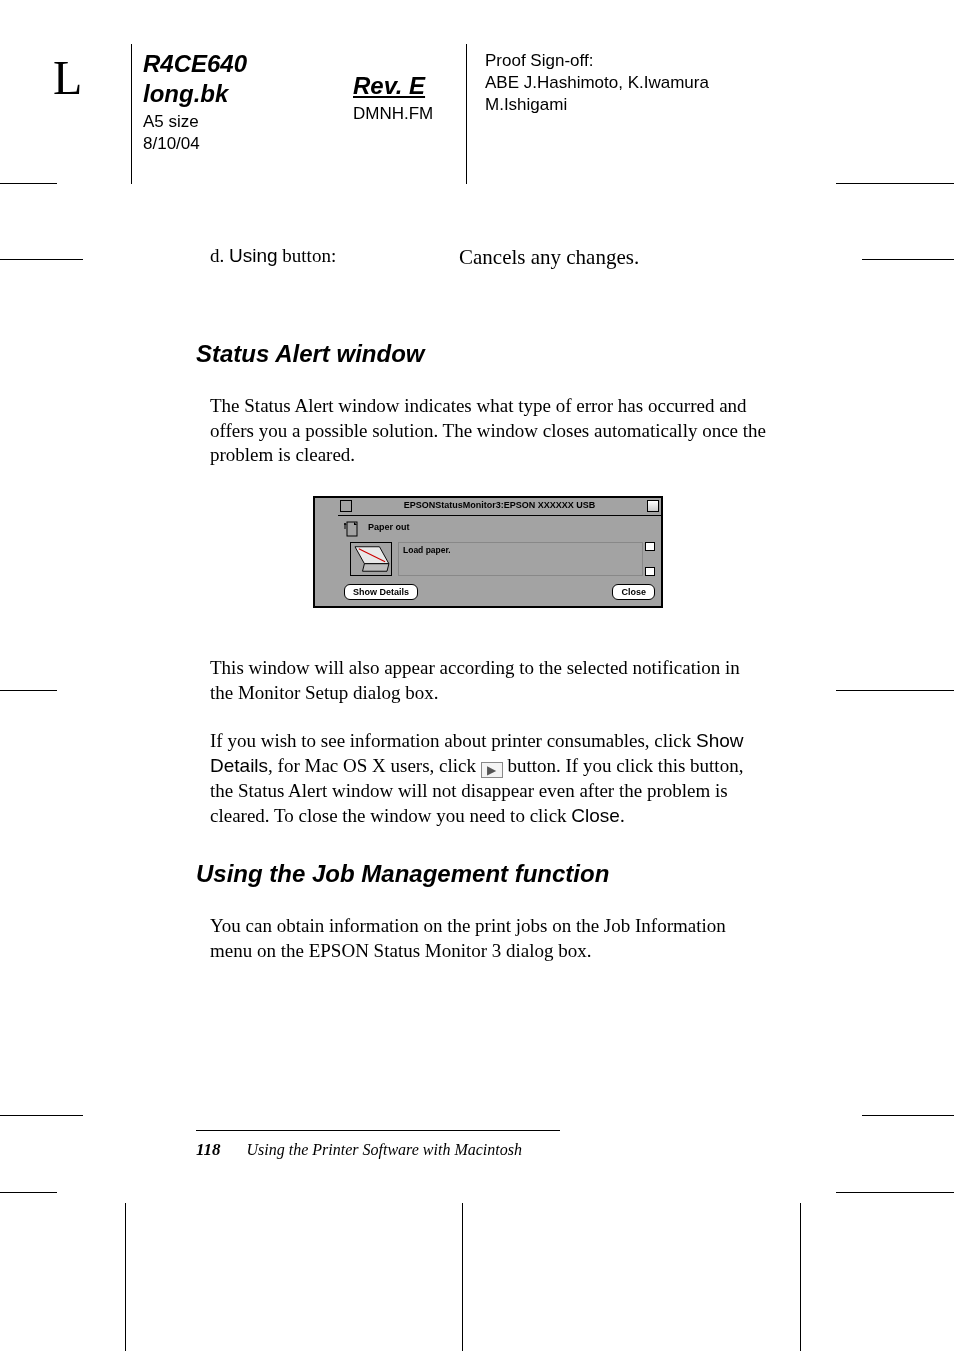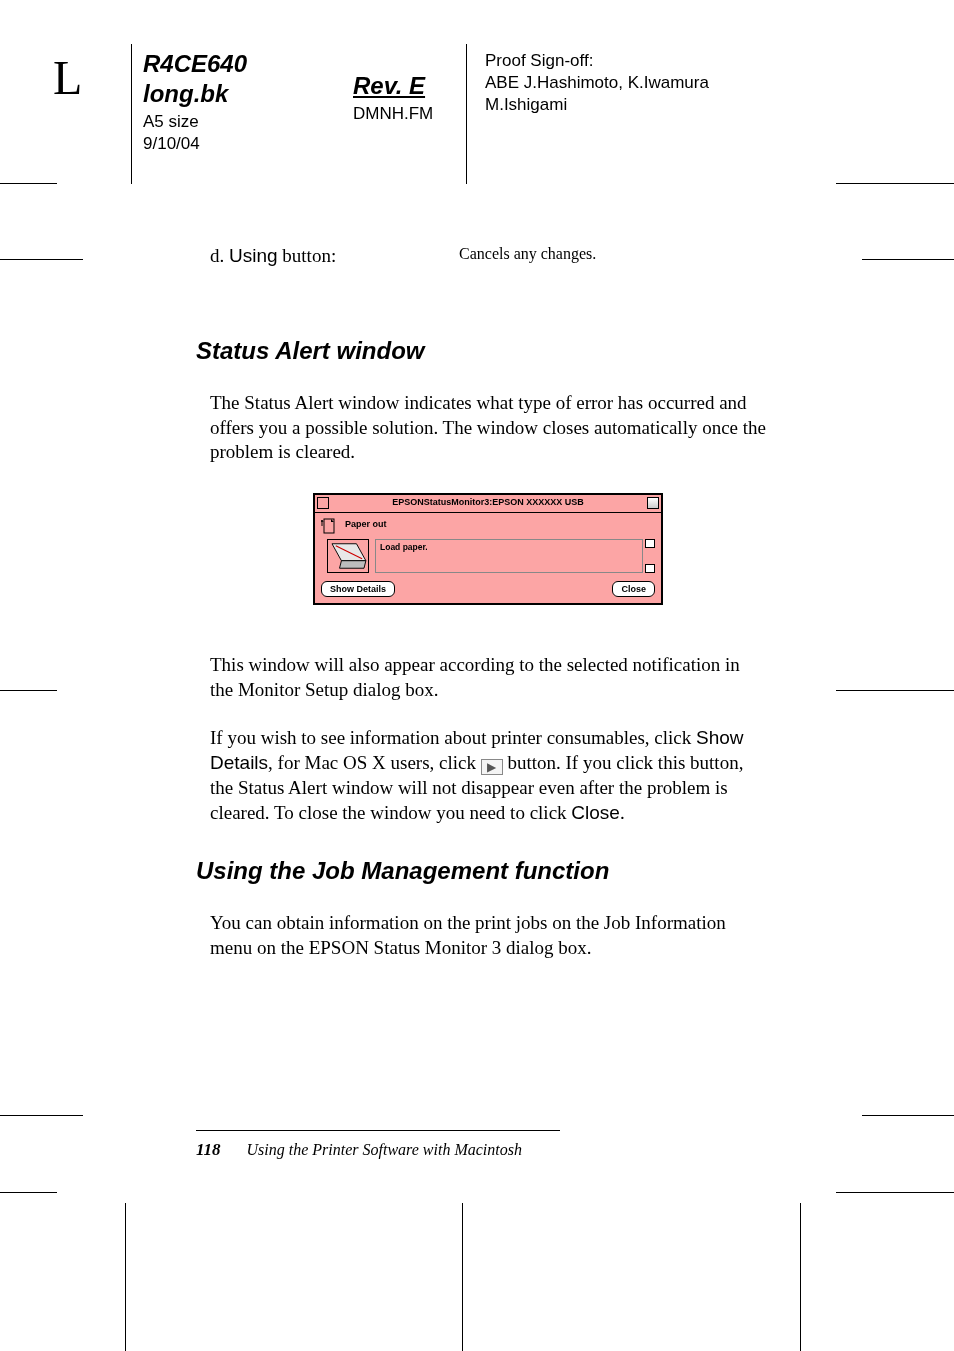--- a/index.html
+++ b/index.html
@@ -22,30 +22,30 @@
   .hdr-col2 .l2 { font: 17px Arial, Helvetica, sans-serif; margin-top: 4px; }
   .hdr-sep2 { position: absolute; left: 413px; top: 0; width: 1px; height: 140px; background: #000; }
   .hdr-col3 { position: absolute; left: 432px; top: 6px; width: 360px; font: 17px Arial, Helvetica, sans-serif; line-height: 1.28; }
 
   
   .page { position: absolute; left: 210px; top: 245px; width: 556px; }
 
   .row-d { margin-bottom: 70px; }
   .row-d .dlabel { display: inline-block; width: 245px; vertical-align: top; font-size: 19px; font-family: "Book Antiqua","Palatino",serif; }
   .row-d .dlabel .uibtn { font-family: Arial, Helvetica, sans-serif; }
-  .row-d .dval { display: inline-block; width: 290px; vertical-align: top; font-size: 16px; font-family: "Book Antiqua","Palatino",serif; }
+  .row-d .dval { display: inline-block; width: 290px; vertical-align: top; font-size: 21px; font-family: "Book Antiqua","Palatino",serif; }
 
   h2.sec { font: italic bold 24px Arial, Helvetica, sans-serif; margin: 0 0 26px -14px; }
 
   .para { font-size: 19px; font-family: "Book Antiqua","Palatino",serif; line-height: 1.30; margin-bottom: 24px; }
   .para .uitext { font-family: Arial, Helvetica, sans-serif; }
 
   
   .shot-wrap { margin: 28px auto 48px auto; width: 350px; }
-  .shot { width: 350px; border: 2px solid #000; position: relative; background: #fca5a5; }
+  .shot { width: 350px; border: 2px solid #000; position: relative; background: #a3a3a3; padding-left: 23px; }
   .shot-title { height: 18px; border-bottom: 1px solid #000; position: relative; }
   .shot-title .sq { position: absolute; left: 2px; top: 2px; width: 12px; height: 12px; border: 1px solid #000; }
   .shot-title .sqr { position: absolute; right: 2px; top: 2px; width: 12px; height: 12px; border: 1px solid #000; background: linear-gradient(#fff,#ccc); }
   .shot-title .tt { position: absolute; left: 0; right: 0; top: 2px; text-align: center; font: bold 9px Arial, sans-serif; }
   .shot-body { padding: 4px 6px 2px 6px; }
   .shot-row1 { display: flex; align-items: flex-start; }
   .shot-row1 .ic { width: 18px; height: 20px; position: relative; margin-right: 6px; }
   .shot-row1 .ic svg { width: 18px; height: 20px; }
   .shot-row1 .lab { font: bold 9px Arial, sans-serif; padding-top: 2px; }
   .shot-row2 { display: flex; margin-top: 2px; }
@@ -84,21 +84,21 @@
 <div class="vsep-right" style="top:1203px; height:148px; left:462px;"></div>
 <div class="vsep-right" style="top:1203px; height:148px; left:800px;"></div>
 
 <div class="hdr">
   <div class="hdr-L">L</div>
   <div class="hdr-sep1"></div>
   <div class="hdr-col1">
     <div class="l1">R4CE640</div>
     <div class="l2">long.bk</div>
     <div class="l3">A5 size</div>
-    <div class="l4">9/10/04</div>
+    <div class="l4">8/10/04</div>
   </div>
   <div class="hdr-col2">
     <div class="l1">Rev. E</div>
     <div class="l2">DMNH.FM</div>
   </div>
   <div class="hdr-sep2"></div>
   <div class="hdr-col3">
     <div>Proof Sign-off:</div>
     <div>ABE J.Hashimoto, K.Iwamura</div>
     <div>M.Ishigami</div>

